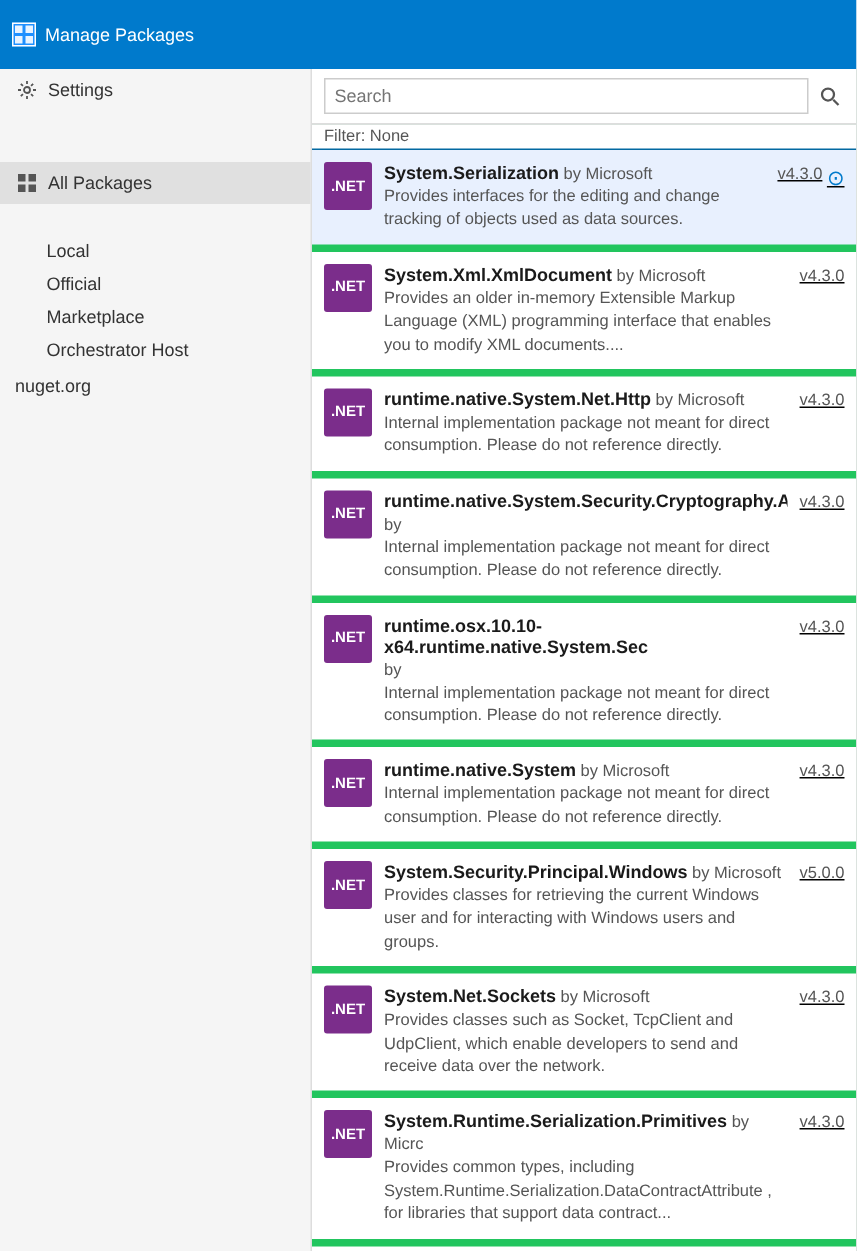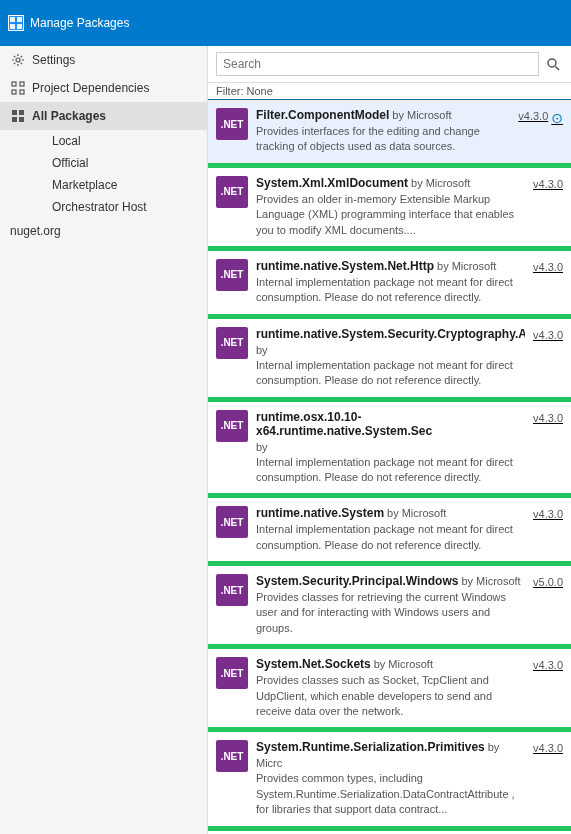--- a/index.html
+++ b/index.html
@@ -46,31 +46,31 @@
 
     .sidebar-item {
       display: flex;
       align-items: center;
       padding: 6px 10px;
       cursor: pointer;
       color: #333;
       font-size: 12px;
       gap: 6px;
     }
-    .sidebar-item.active { background: #e0e0e0; font-weight: 700; }
+    .sidebar-item.active { background: #e0e0e0; font-weight: 400; margin-top: 34px; }
 
     .sidebar-icon {
       width: 16px; height: 16px;
       display: flex; align-items: center; justify-content: center;
       flex-shrink: 0;
     }
 
     .sidebar-label { font-size: 12px; }
 
-    .sidebar-submenu { padding-left: 44px; }
+    .sidebar-submenu { padding-left: 23px; margin-top: 20px; }
     .sidebar-submenu .sidebar-item { padding: 4px 8px; font-size: 12px; }
 
     
     .content-area {
       flex: 1;
       display: flex;
       flex-direction: column;
       background: #14532d;
       overflow: hidden;
     }
@@ -224,31 +224,20 @@
     <div class="sidebar-item">
       <div class="sidebar-icon">
         <svg width="14" height="14" viewBox="0 0 14 14" fill="none">
           <circle cx="7" cy="7" r="2" stroke="#555" stroke-width="1.2"></circle>
           <path d="M7 1v2M7 11v2M1 7h2M11 7h2M2.9 2.9l1.4 1.4M9.7 9.7l1.4 1.4M11.1 2.9l-1.4 1.4M4.3 9.7L2.9 11.1" stroke="#555" stroke-width="1.2"></path>
         </svg>
       </div>
       <span class="sidebar-label">Settings</span>
     </div>
 
-    <div class="sidebar-item">
-      <div class="sidebar-icon">
-        <svg width="14" height="14" viewBox="0 0 14 14">
-          <rect x="1" y="1" width="4" height="4" stroke="#555" stroke-width="1.2" fill="none"></rect>
-          <rect x="9" y="1" width="4" height="4" stroke="#555" stroke-width="1.2" fill="none"></rect>
-          <rect x="1" y="9" width="4" height="4" stroke="#555" stroke-width="1.2" fill="none"></rect>
-          <rect x="9" y="9" width="4" height="4" stroke="#555" stroke-width="1.2" fill="none"></rect>
-        </svg>
-      </div>
-      <span class="sidebar-label">Project Dependencies</span>
-    </div>
 
     <div class="sidebar-item active">
       <div class="sidebar-icon">
         <svg width="14" height="14" viewBox="0 0 14 14">
           <rect x="1" y="1" width="5" height="5" fill="#555"></rect>
           <rect x="8" y="1" width="5" height="5" fill="#555"></rect>
           <rect x="1" y="8" width="5" height="5" fill="#555"></rect>
           <rect x="8" y="8" width="5" height="5" fill="#555"></rect>
         </svg>
       </div>
@@ -288,21 +277,21 @@
       </div>
     </div>
 
     <div class="filter-label">Filter: None</div>
 
     <div class="package-list" id="package-list">
     <div class="package-item selected">
       <div class="package-icon">.NET</div>
       <div class="package-info">
         <div class="package-title-row">
-          <span class="package-name">Filter.ComponentModel</span>
+          <span class="package-name">System.Serialization</span>
           <span class="package-by">by</span>
           <span class="package-author">Microsoft</span>
         </div>
         <div class="package-desc">Provides interfaces for the editing and change tracking of objects used as data sources.</div>
       </div>
       <div class="version-right">
         <span class="package-version">v4.3.0 <span class="download-icon">⊙</span></span>
       </div>
     </div>
         <div class="package-item">

